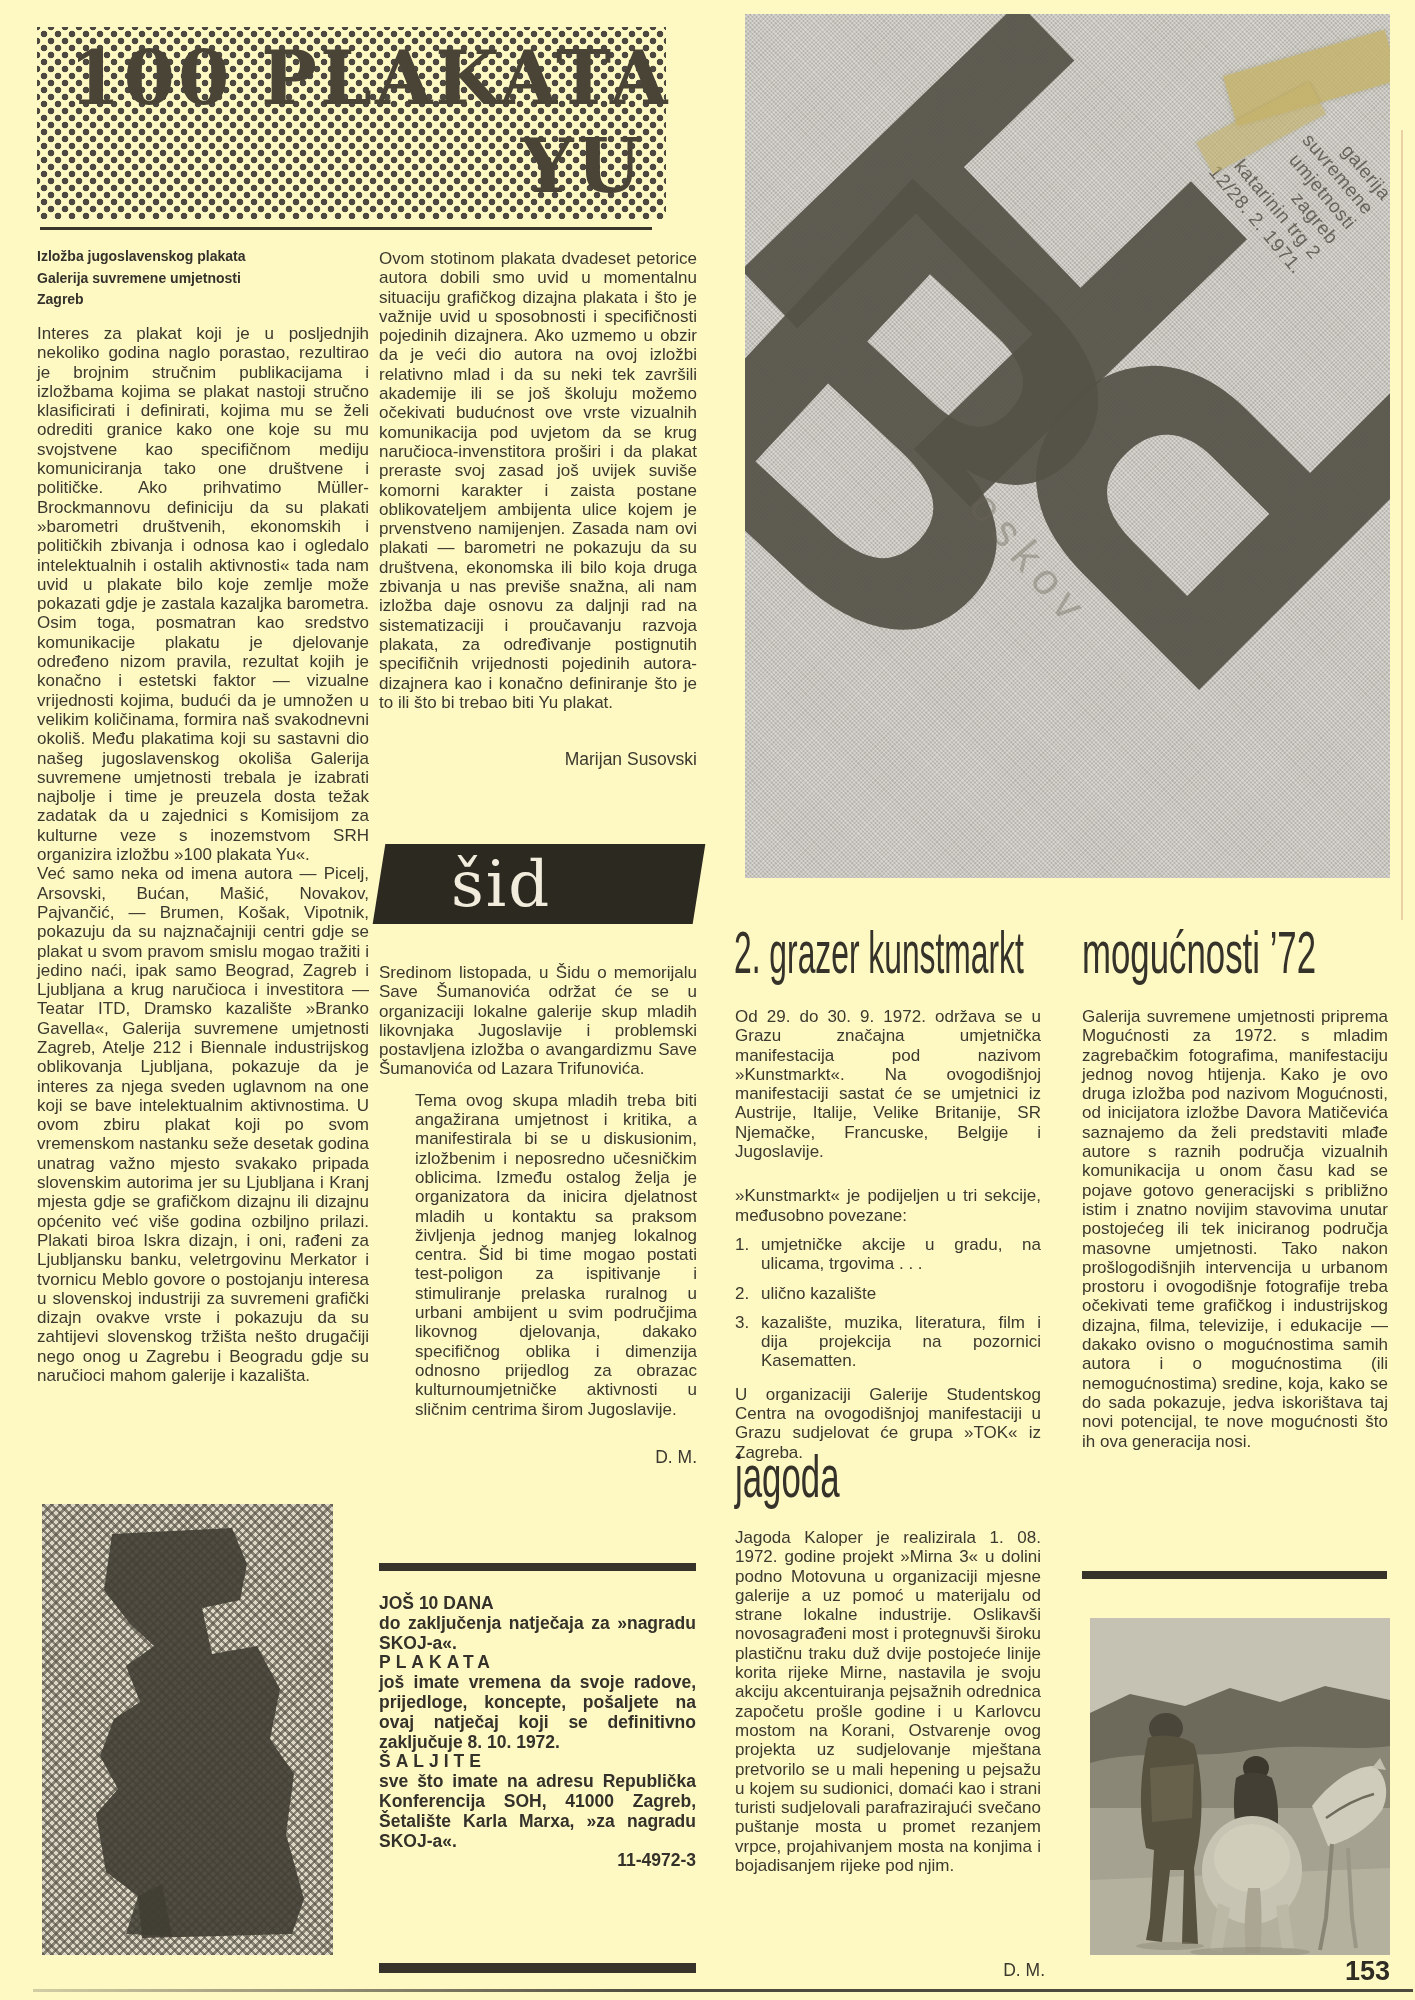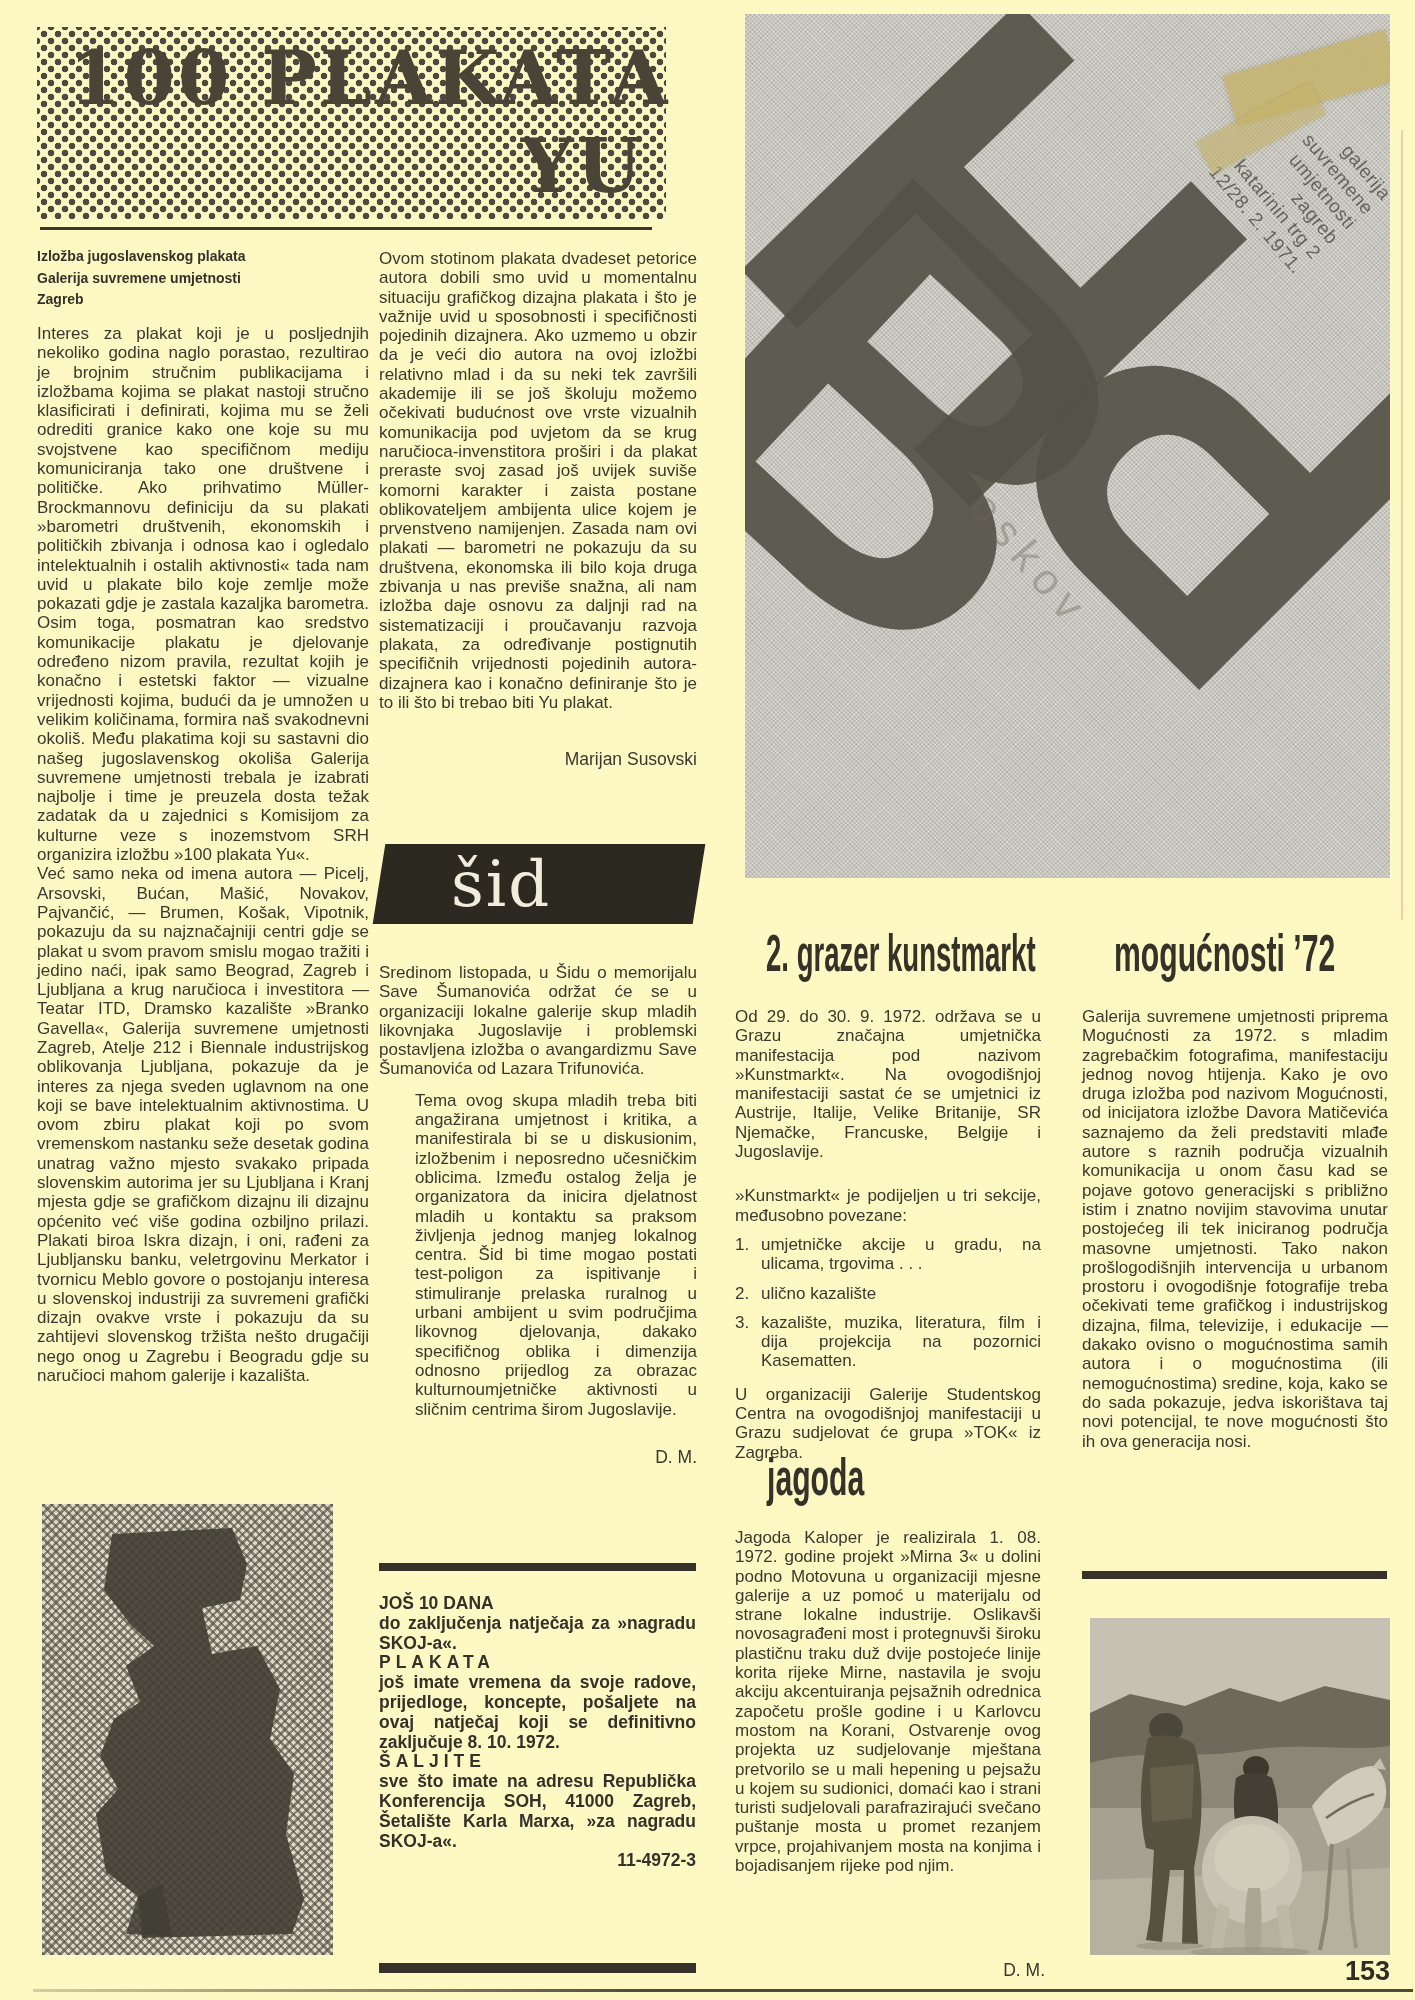--- a/index.html
+++ b/index.html
@@ -35,21 +35,21 @@
     font-family:"DejaVu Serif",serif;color:#f1ecdc;font-size:64px;line-height:76px;letter-spacing:2px;
   }
   
   .bar{background:#37332a;}
   .skoj-content{left:379px;top:1594px;width:317px;font-weight:bold;font-size:17.5px;line-height:19.8px;text-align:justify;color:#34312a;}
   .skoj-content .spaced{letter-spacing:5px;}
   .skoj-content .blk{margin:0;}
   .mt6{margin-top:6px;}.mt8{margin-top:8px;}.mt16{margin-top:16px;}.mt14{margin-top:14px;}
   .skoj-code{text-align:right;}
   
-  .headline{font-weight:bold;color:#35322a;font-size:52px;line-height:50px;white-space:nowrap;margin-left:32px;}
+  .headline{font-weight:normal;color:#35322a;font-size:60px;line-height:50px;white-space:nowrap;}
   .headline .cond{display:inline-block;transform-origin:0 100%;}
   .sx53 .cond{transform:scaleX(0.53);}
   .sx58 .cond{transform:scaleX(0.58);}
   
   .poster{
     left:745px;top:14px;width:645px;height:864px;overflow:hidden;
     background:
       repeating-linear-gradient(45deg,rgba(255,255,255,0.28) 0 1.5px,rgba(0,0,0,0) 1.5px 3px),
       repeating-linear-gradient(-45deg,rgba(88,85,76,0.16) 0 1.5px,rgba(0,0,0,0) 1.5px 3px),
       #c7c5bd;

